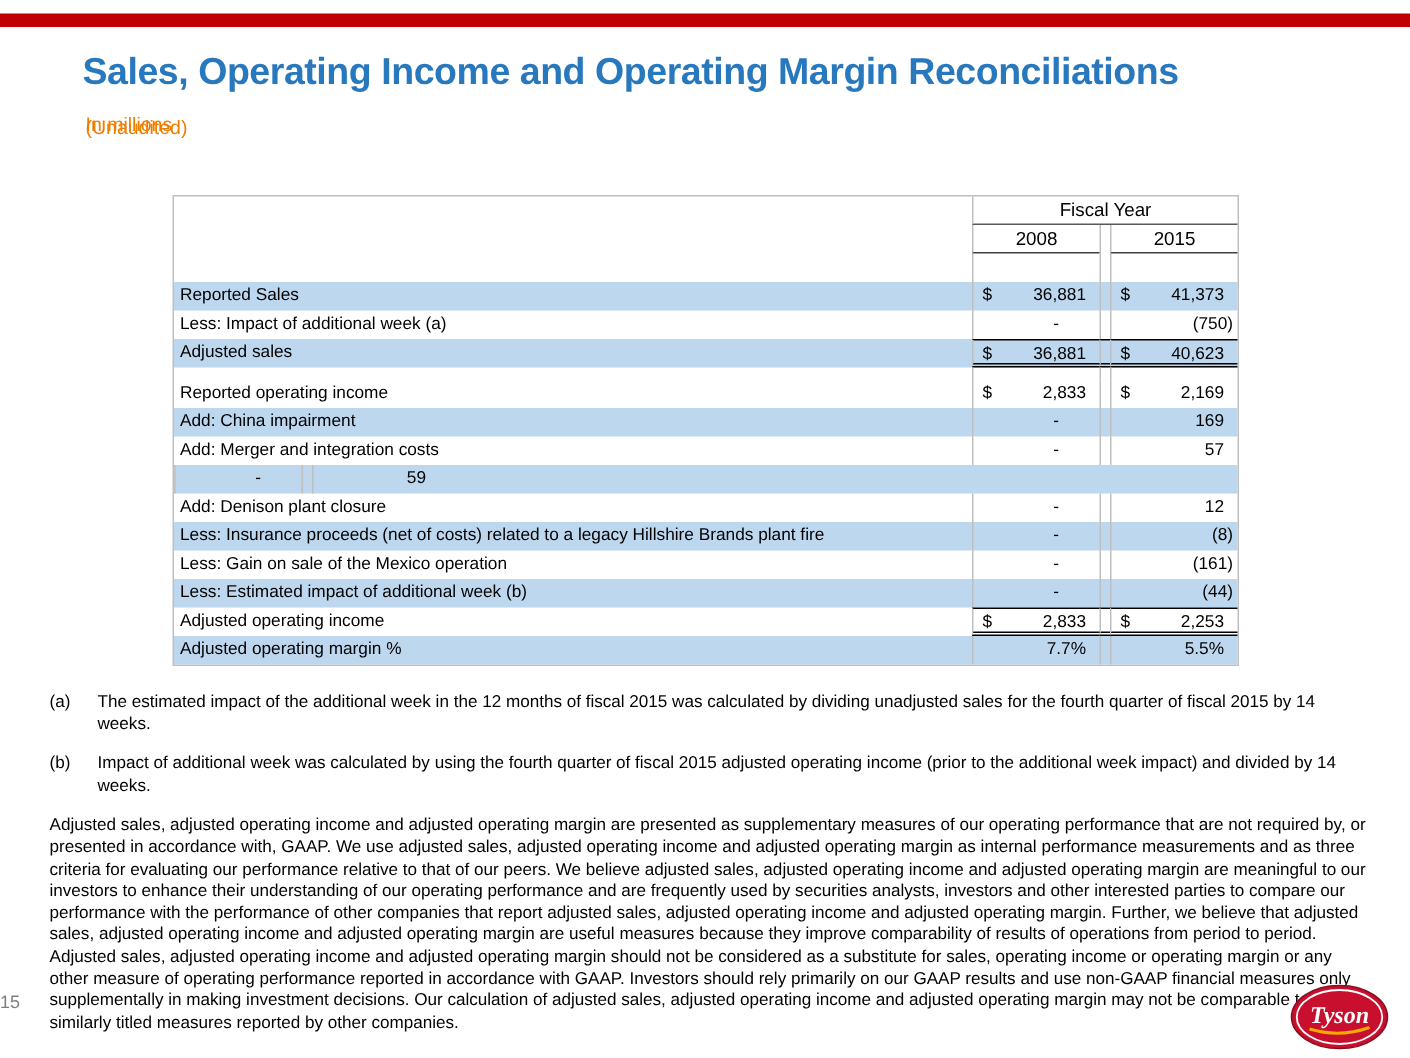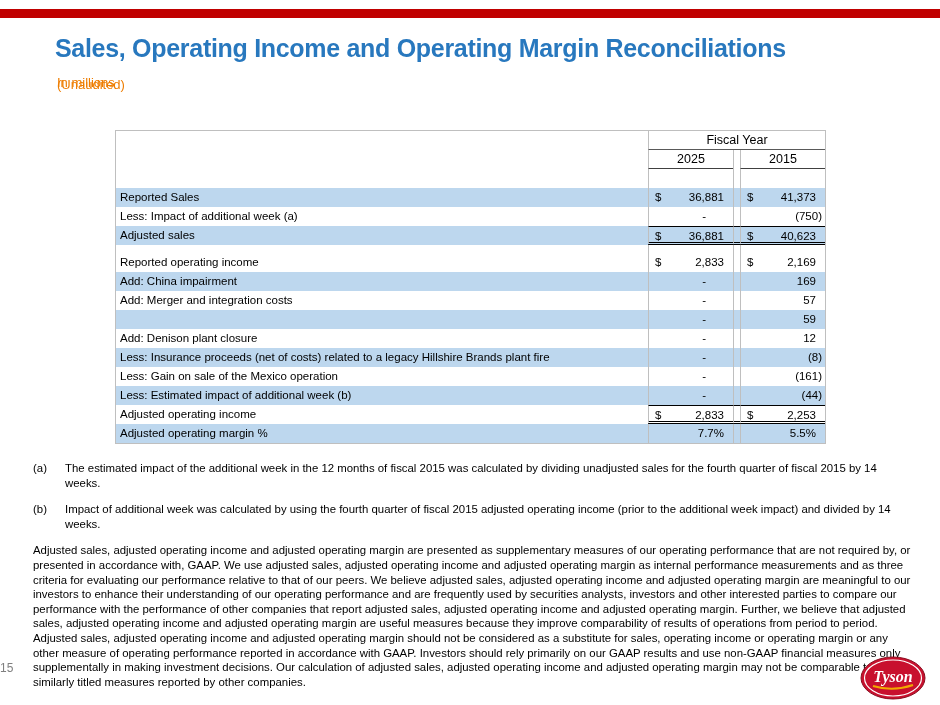--- a/index.html
+++ b/index.html
@@ -15,21 +15,21 @@
   
   .tbl{position:absolute;left:115px;top:130px;width:711px;border:1px solid #BFBFBF;font-size:11.5px;background:#fff;}
   .trow{display:flex;height:19px;line-height:19px;}
   .trow.sp{height:8px;}
   .cl{width:532px;padding-left:4px;overflow:hidden;white-space:nowrap;}
   .cv{width:85px;border-left:1px solid #BFBFBF;position:relative;text-align:right;padding-right:9px;}
   .cv .d{position:absolute;left:6px;top:0;}
   .cg{width:7px;border-left:1px solid #BFBFBF;}
   .fy{width:177px;border-left:1px solid #BFBFBF;border-bottom:1px solid #595959;text-align:center;font-size:12.5px;}
   .yr{text-align:center;padding-right:0;border-bottom:1px solid #404040;font-size:12.5px;}
-  .shade{background:#BDD7EE;justify-content:flex-end;}
+  .shade{background:#BDD7EE;}
   .total .cv,.total .cg{border-top:1px solid #000;border-bottom:3px double #000;}
   .cv.dash{padding-right:27px;}
   .cv.paren{padding-right:3px;}
 
   
   .notes{position:absolute;left:33px;top:461px;width:878px;font-size:11.4px;line-height:14.6px;}
   .note{display:flex;margin-bottom:12px;}
   .note .mk{width:24px;flex:none;}
   .note .tx{flex:1;margin-left:8px;}
   .para{margin-top:2px;}
@@ -48,21 +48,21 @@
   <div class="sub sub2" style="color: rgb(238, 125, 0);">(Unaudited)</div>
 
   <div class="tbl">
 
     <div class="trow">
       <div class="cl"></div>
       <div class="fy">Fiscal Year</div>
     </div>
     <div class="trow">
       <div class="cl"></div>
-      <div class="cv yr">2025</div>
+      <div class="cv yr">2008</div>
       <div class="cg"></div>
       <div class="cv yr">2015</div>
     </div>
     <div class="trow">
       <div class="cl"></div>
       <div class="cv"></div>
       <div class="cg"></div>
       <div class="cv"></div>
     </div>
 

